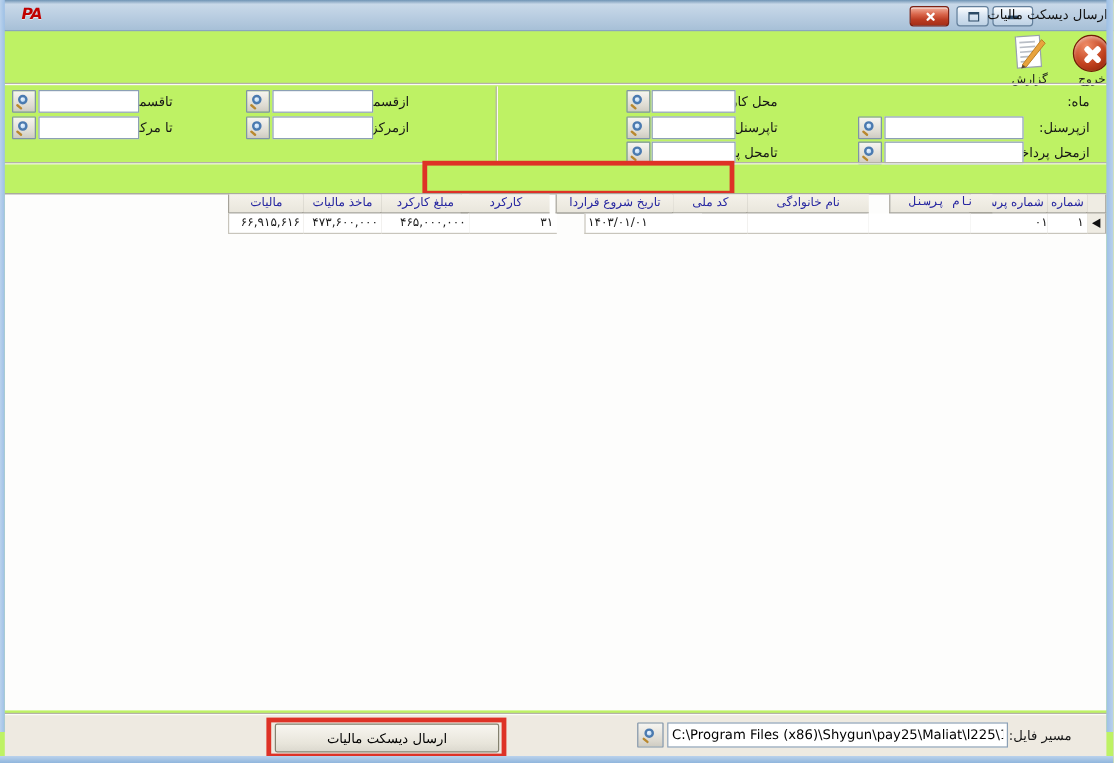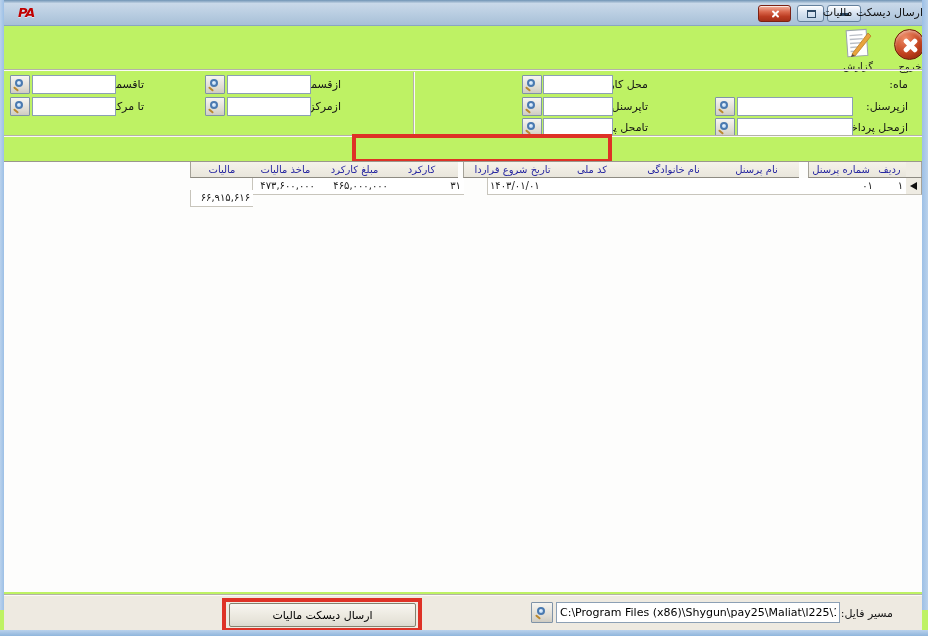--- a/index.html
+++ b/index.html
@@ -222,44 +222,44 @@
       <span class="mag"></span>
     </div>
 
   <div class="sep-h" style="left:4px;top:135px;width:918px;"></div>
 
   <div class="redbox redbox-view"></div>
 
   <div class="grid">
 
     <div class="gh gsel" style="left:901px;width:17px;"></div>
-    <div class="gh" style="left:868px;width:34px;">ردیف</div>
+    <div class="gh" style="left:868px;width:34px;">شماره</div>
     <div class="gh" style="left:804px;width:65px;">شماره پرسنل</div>
-    <div class="gh" style="left:709px;width:86px;">نام پرسنل</div>
+    <div class="gh" style="left:737px;width:86px;font-family:Liberation Mono, monospace;">نام پرسنل</div>
     <div class="gh" style="left:618px;width:102px;">نام خانوادگی</div>
     <div class="gh" style="left:556px;width:63px;">کد ملی</div>
     <div class="gh" style="left:459px;width:98px;">تاریخ شروع قراردا</div>
     <div class="gh" style="left:380px;width:74px;">کارکرد</div>
     <div class="gh" style="left:313px;width:74px;">مبلغ کارکرد</div>
     <div class="gh" style="left:248px;width:66px;">ماخذ مالیات</div>
     <div class="gh" style="left:186px;width:63px;">مالیات</div>
 
     <div class="gc gsel" style="left:901px;width:17px;">
         <span class="row-arrow"></span>
       </div>
     <div class="gc num" style="left:868px;width:34px;">۱</div>
     <div class="gc ctr" style="left:804px;width:65px;">۰۱</div>
     <div class="gc ctr" style="left:719px;width:86px;"></div>
     <div class="gc ctr" style="left:618px;width:102px;"></div>
     <div class="gc ctr" style="left:556px;width:63px;"></div>
     <div class="gc lft" style="left:483px;width:98px;">۱۴۰۳/۰۱/۰۱</div>
     <div class="gc num" style="left:386px;width:74px;">۳۱</div>
     <div class="gc num" style="left:313px;width:74px;">۴۶۵,۰۰۰,۰۰۰</div>
     <div class="gc num" style="left:248px;width:66px;">۴۷۳,۶۰۰,۰۰۰</div>
-    <div class="gc num" style="left:186px;width:63px;margin-top:12px;">۶۶,۹۱۵,۶۱۶</div>
+    <div class="gc num" style="left:186px;width:63px;">۶۶,۹۱۵,۶۱۶</div>
   </div>
 
   <div class="footer-line"></div>
   <div class="footer"></div>
   <span class="flabel" style="right:35px;top:607px;">مسیر فایل:</span>
   <input class="path-box" value="C:\Program Files (x86)\Shygun\pay25\Maliat\l225\1403\3" style="">
   <div class="magbtn" style="left:531px;top:602px;width:22px;height:21px;">
       <span class="mag" style="top:4px;left:5px;"></span>
     </div>
   <button class="send-btn">ارسال دیسکت مالیات</button>

